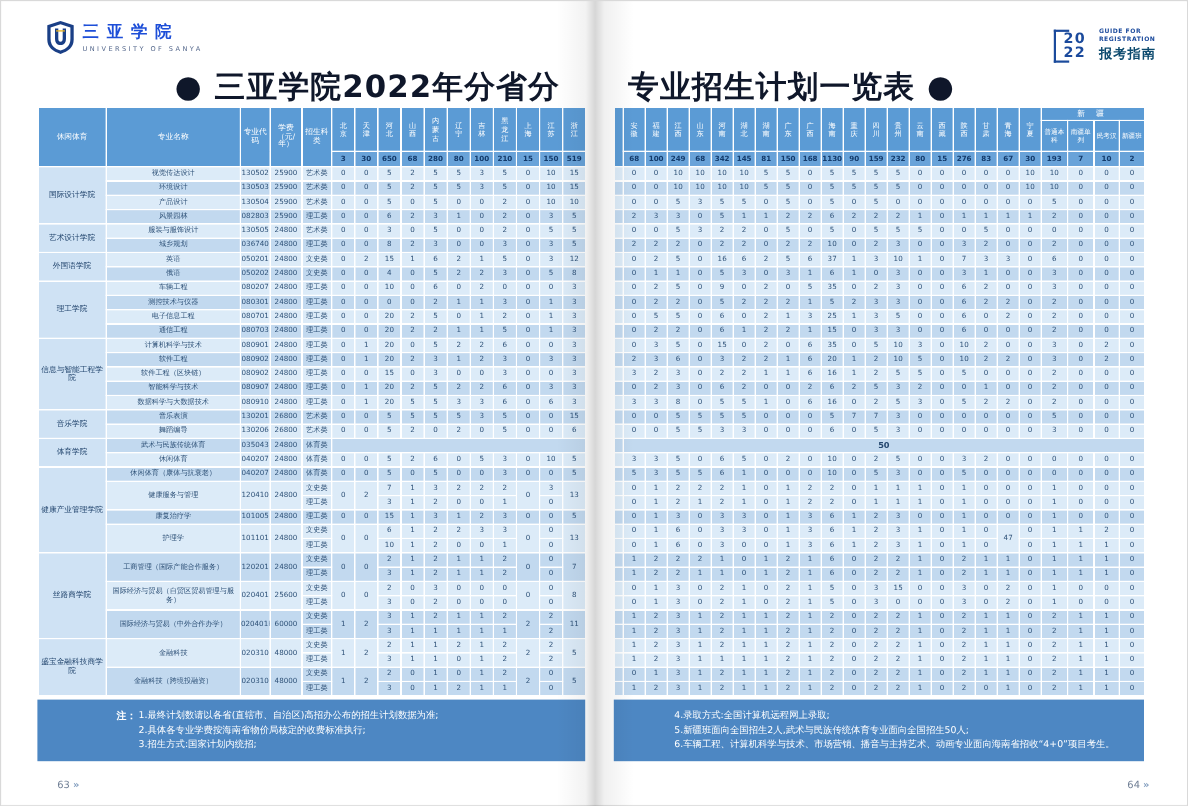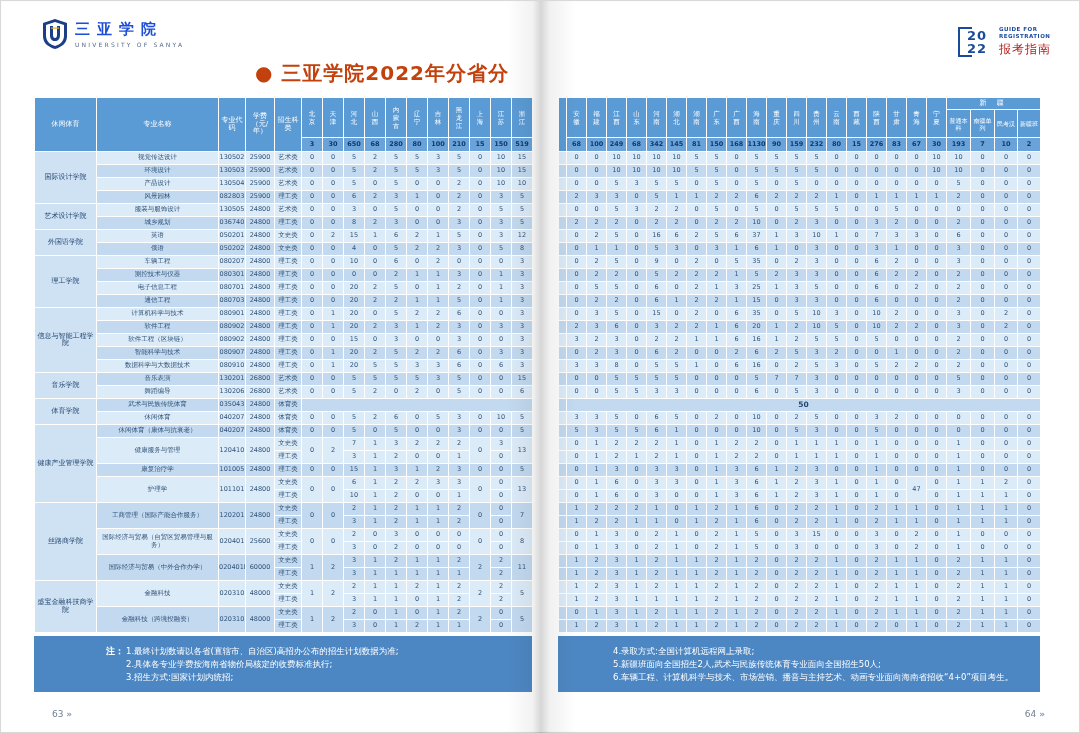--- a/index.html
+++ b/index.html
@@ -8,31 +8,31 @@
   .page{position:absolute;top:1px;height:729px;background:#fff;}
   #page-left{left:1px;width:539px;}
   #page-right{left:540px;width:538px;}
   #gutter{position:absolute;top:0;left:505px;width:70px;height:733px;z-index:6;pointer-events:none;
     background:linear-gradient(to right,rgba(0,0,0,0) 0%,rgba(0,0,0,0.05) 38%,rgba(0,0,0,0.16) 50%,rgba(0,0,0,0.06) 62%,rgba(0,0,0,0) 100%);}
   
   #logo{position:absolute;left:40px;top:16px;display:flex;align-items:center;gap:7px;}
   #logo .cn{font-family:"DejaVu Serif","Liberation Serif",serif;font-weight:bold;font-size:15px;color:#1d4ed8;letter-spacing:7px;white-space:nowrap;}
   #logo .en{font-size:6px;color:#55688c;letter-spacing:2.2px;margin-top:2px;white-space:nowrap;}
   
-  .ptitle{position:absolute;top:58px;font-size:20px;font-weight:bold;color:#c2410c;letter-spacing:1px;white-space:nowrap;}
+  .ptitle{position:absolute;top:58px;font-size:28px;font-weight:bold;color:#0f172a;letter-spacing:1px;white-space:nowrap;}
   #title-left{right:32px;}
   #title-right{left:30px;}
   
   #badge{position:absolute;right:28px;top:24px;display:flex;align-items:center;gap:6px;}
   #badge .years{position:relative;padding:2px 6px 2px 7px;border-left:2px solid #1b4a9c;}
   #badge .years:before{content:"";position:absolute;left:-2px;top:0;width:14px;height:2px;background:#1b4a9c;}
   #badge .years:after{content:"";position:absolute;left:-2px;bottom:0;width:14px;height:2px;background:#1b4a9c;}
   #badge .yr{font-size:13px;line-height:13px;font-weight:bold;color:#1b4a9c;letter-spacing:1px;}
   #badge .rt .en{font-size:5.5px;color:#1b4a9c;font-weight:bold;letter-spacing:.5px;line-height:7px;}
-  #badge .rt .cn{font-size:12px;color:#b91c1c;font-weight:normal;letter-spacing:1px;margin-top:1px;white-space:nowrap;}
+  #badge .rt .cn{font-size:12px;color:#0c4a6e;font-weight:bold;letter-spacing:1px;margin-top:1px;white-space:nowrap;}
   
   table{border-collapse:collapse;table-layout:fixed;}
   #left-table{position:absolute;left:32px;top:95px;width:498px;}
   #right-table{position:absolute;left:17px;top:95px;width:482px;}
   th,td{border:1px solid #fff;padding:0;text-align:center;vertical-align:middle;overflow:hidden;
         font-weight:normal;font-size:6.5px;line-height:7.5px;color:#2f5278;}
   thead th{background:#5b9bd5;color:#fff;}
   th.lab{font-size:7px;}
   th.pname div{display:block;font-size:6.5px;line-height:8px;}
   tr.hdr1{height:40px;} tr.hdr1r{height:12px;} tr.hdr2r{height:28px;} tr.tot{height:14px;}
@@ -762,20 +762,21 @@
         </div>
       </div>
     </div>
     <div class="pageno" id="pn-left">
       <span>63</span>
       <span class="chev">»</span>
     </div>
   </div>
 
   <div class="page" id="page-right">
+    <div class="ptitle" id="title-right">专业招生计划一览表 ●</div>
     <div id="badge">
       <div class="years">
         <div class="yr">20</div>
         <div class="yr">22</div>
       </div>
       <div class="rt">
         <div class="en">GUIDE FOR</div>
         <div class="en">REGISTRATION</div>
         <div class="cn">报考指南</div>
       </div>

